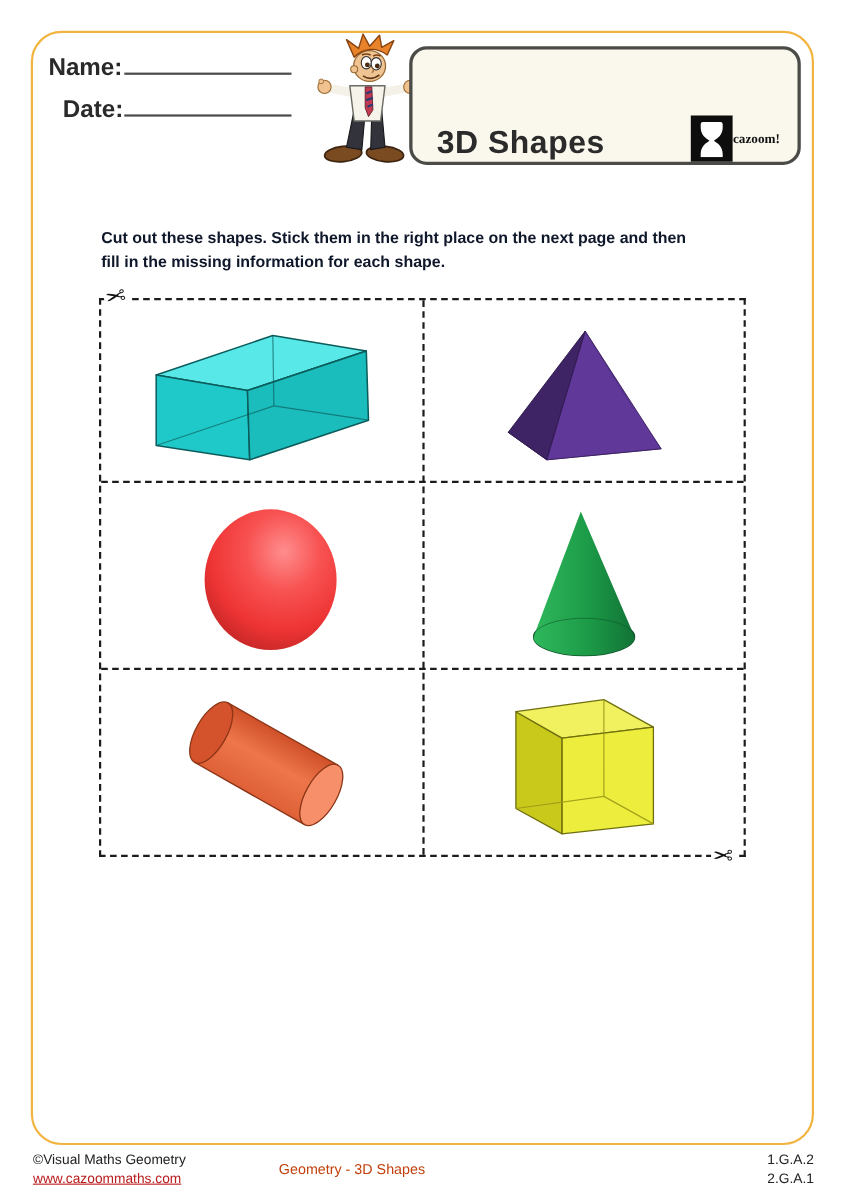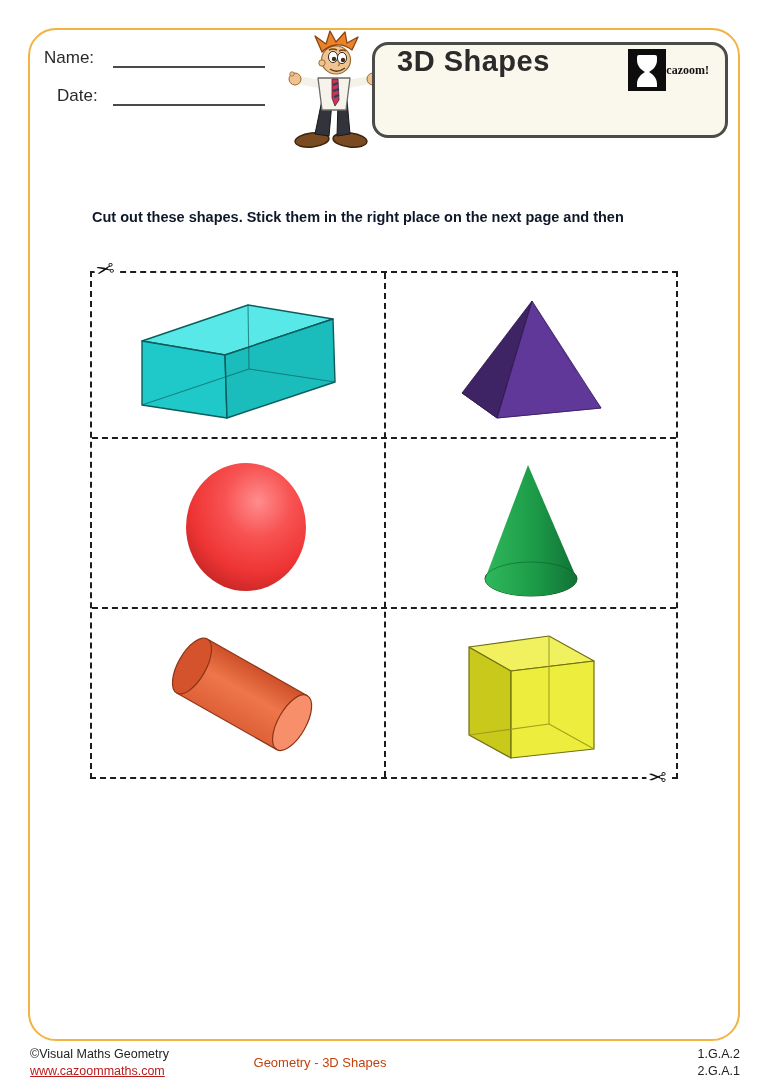--- a/index.html
+++ b/index.html
@@ -6,27 +6,27 @@
   html,body { background:#ffffff; }
   body {
     width:768px; height:1086px; position:relative;
     font-family:"Liberation Sans", sans-serif; color:#1a1a1a;
   }
   .gold-frame {
     position:absolute; left:28px; top:28px; width:712px; height:1013px;
     border:2px solid #f2b440; border-radius:28px; background:#ffffff;
   }
   
-  .field-label { position:absolute; font-size:17px; font-weight:normal; color:#2a2a2a; }
+  .field-label { position:absolute; font-size:22px; font-weight:bold; color:#2a2a2a; }
   .write-line { position:absolute; width:152px; border-bottom:2px solid #4a4a4a; height:0; }
   .character { position:absolute; left:284px; top:30px; width:100px; height:120px; }
   .title-box {
-    position:absolute; left:372px; top:42px; width:356px; height:96px;
+    position:absolute; left:372px; top:42px; width:356px; height:108px;
     background:#faf7ed; border:3px solid #4b4b47; border-radius:16px;
-    display:flex; align-items:flex-start; justify-content:space-between; padding:0 16px 0 22px;
+    display:flex; align-items:flex-end; justify-content:space-between; padding:0 16px 0 22px;
   }
   .title-text { font-size:29px; font-weight:bold; color:#2b2b2b; letter-spacing:0.5px; }
   .brand { display:flex; flex-direction:row; align-items:center; margin-top:4px; }
   .brand-mark { width:38px; height:42px; background:#0d0d0d; display:flex; align-items:center; justify-content:center; }
   .brand-name { font-family:"Liberation Serif", serif; font-weight:bold; font-size:12px; color:#111; margin-top:1px; }
   
   .instructions {
     position:absolute; left:92px; top:206px; width:612px;
     font-size:14.5px; font-weight:bold; line-height:1.55; color:#0f172a;
   }
@@ -107,20 +107,21 @@
       <svg width="26" height="34" viewBox="0 0 26 34">
         <path d="M5,2 h16 a2,2 0 0 1 2,2 v3 c0,7 -5,10 -8,12 c3,2 8,5 8,12 v3 h-20 v-3 c0,-7 5,-10 8,-12 c-3,-2 -8,-5 -8,-12 v-3 a2,2 0 0 1 2,-2 z" fill="#ffffff"></path>
       </svg>
     </div>
     <div class="brand-name">cazoom!</div>
   </div>
 </div>
 
 <div class="instructions">
   <div>Cut out these shapes. Stick them in the right place on the next page and then</div>
+  <div>fill in the missing information for each shape.</div>
 </div>
 
 <div class="cut-grid">
   <div class="divider-v"></div>
   <div class="divider-h r1"></div>
   <div class="divider-h r2"></div>
   <span class="scissors top-left">✂</span>
   <span class="scissors bot-right">✂</span>
 
   <svg class="cell-svg" style="left:0; top:0;" width="293" height="164" viewBox="0 0 293 164">

